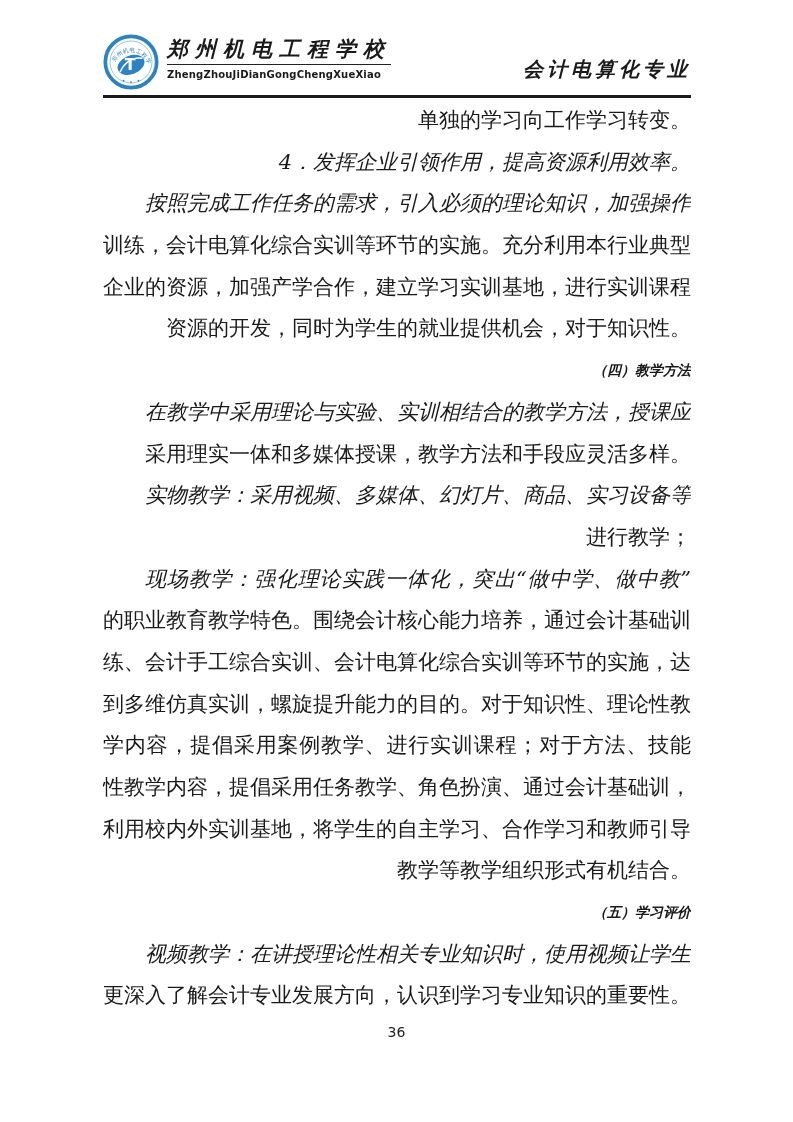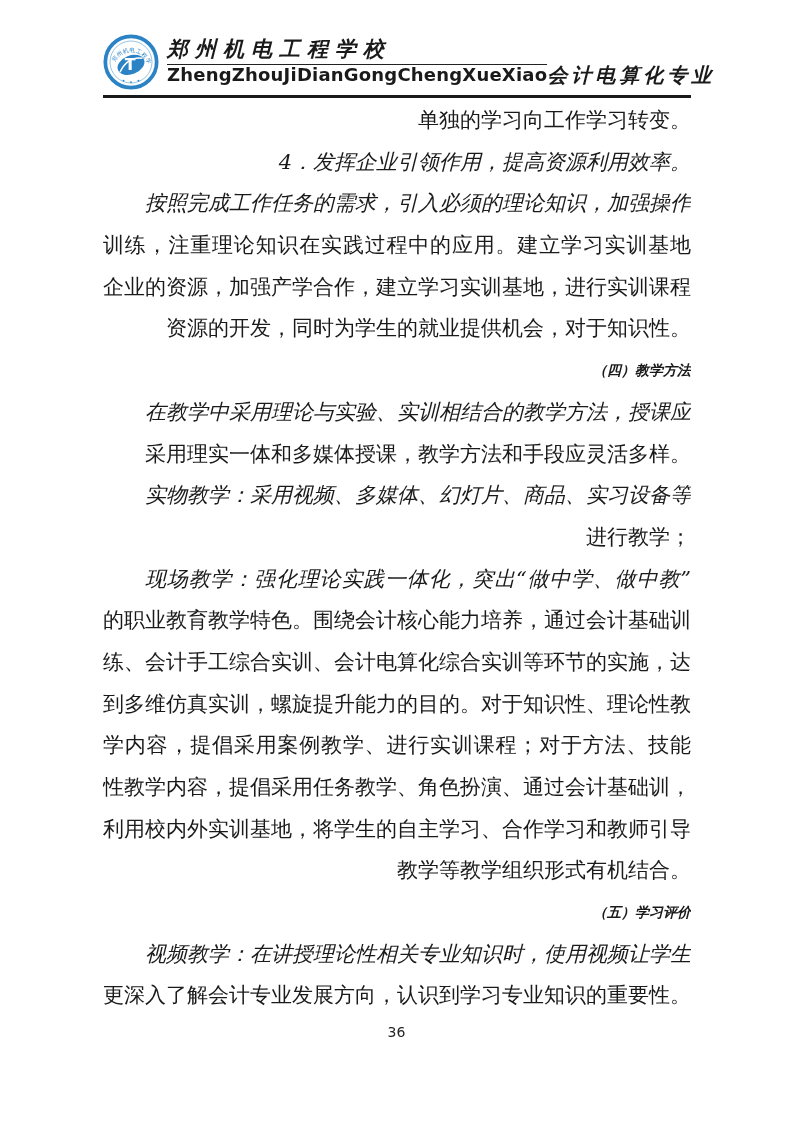--- a/index.html
+++ b/index.html
@@ -20,26 +20,26 @@
   .hdr-left{display:flex;align-items:flex-start;}
   .logo-svg{width:56px;height:56px;flex:0 0 auto;}
   .name-block{margin-left:8px;padding-top:2px;}
   .school-zh{
     font-size:21px;font-weight:bold;font-style:italic;
     letter-spacing:7px;white-space:nowrap;line-height:26px;
   }
   .name-divider{height:1px;background:#222;margin:2px 0 2px 0;}
   .school-en{
     font-family:"DejaVu Sans","Liberation Sans",sans-serif;
-    font-size:18px;font-weight:bold;letter-spacing:0.2px;
+    font-size:10px;font-weight:bold;letter-spacing:0.2px;
     line-height:15px;white-space:nowrap;
   }
   .hdr-right{
     font-size:20px;font-weight:bold;font-style:italic;
-    letter-spacing:4px;margin-top:28px;white-space:nowrap;
+    letter-spacing:4px;margin-top:22px;white-space:nowrap;
   }
   .hdr-rule{
     position:absolute;top:95px;left:103px;width:588px;height:3px;
     background:#1a1a1a;
   }
   
   .doc-body{
     position:absolute;top:100px;left:103px;width:588px;
   }
   .line{
@@ -104,21 +104,21 @@
 
   <main class="doc-body">
       <div class="para body">
         <div class="line">单独的学习向工作学习转变。</div>
       </div>
       <div class="para body">
         <div class="line ind">4．发挥企业引领作用，提高资源利用效率。</div>
       </div>
       <div class="para body">
         <div class="line fill ind">按照完成工作任务的需求，引入必须的理论知识，加强操作</div>
-        <div class="line fill">训练，注重理论知识在实践过程中的应用。建立学习实训基地</div>
+        <div class="line fill">训练，会计电算化综合实训等环节的实施。充分利用本行业典型</div>
         <div class="line fill">企业的资源，加强产学合作，建立学习实训基地，进行实训课程</div>
         <div class="line">资源的开发，同时为学生的就业提供机会，对于知识性。</div>
       </div>
       <div class="para heading">
         <div class="line ind">（四）教学方法</div>
       </div>
       <div class="para body">
         <div class="line fill ind">在教学中采用理论与实验、实训相结合的教学方法，授课应</div>
         <div class="line">采用理实一体和多媒体授课，教学方法和手段应灵活多样。</div>
       </div>

